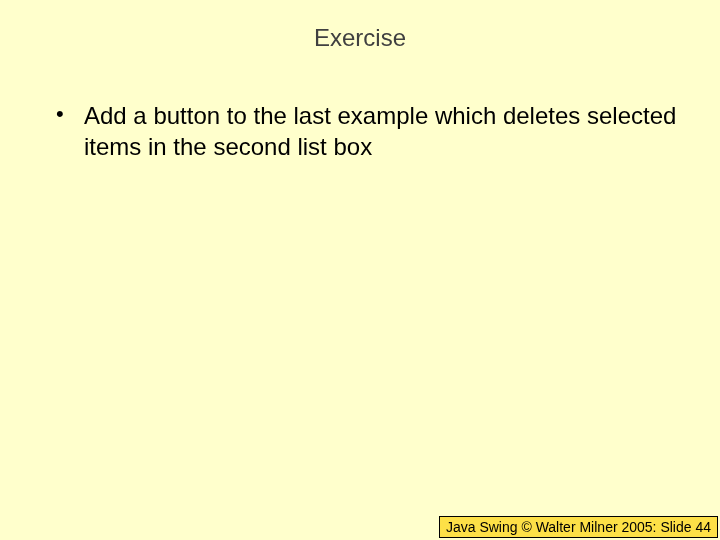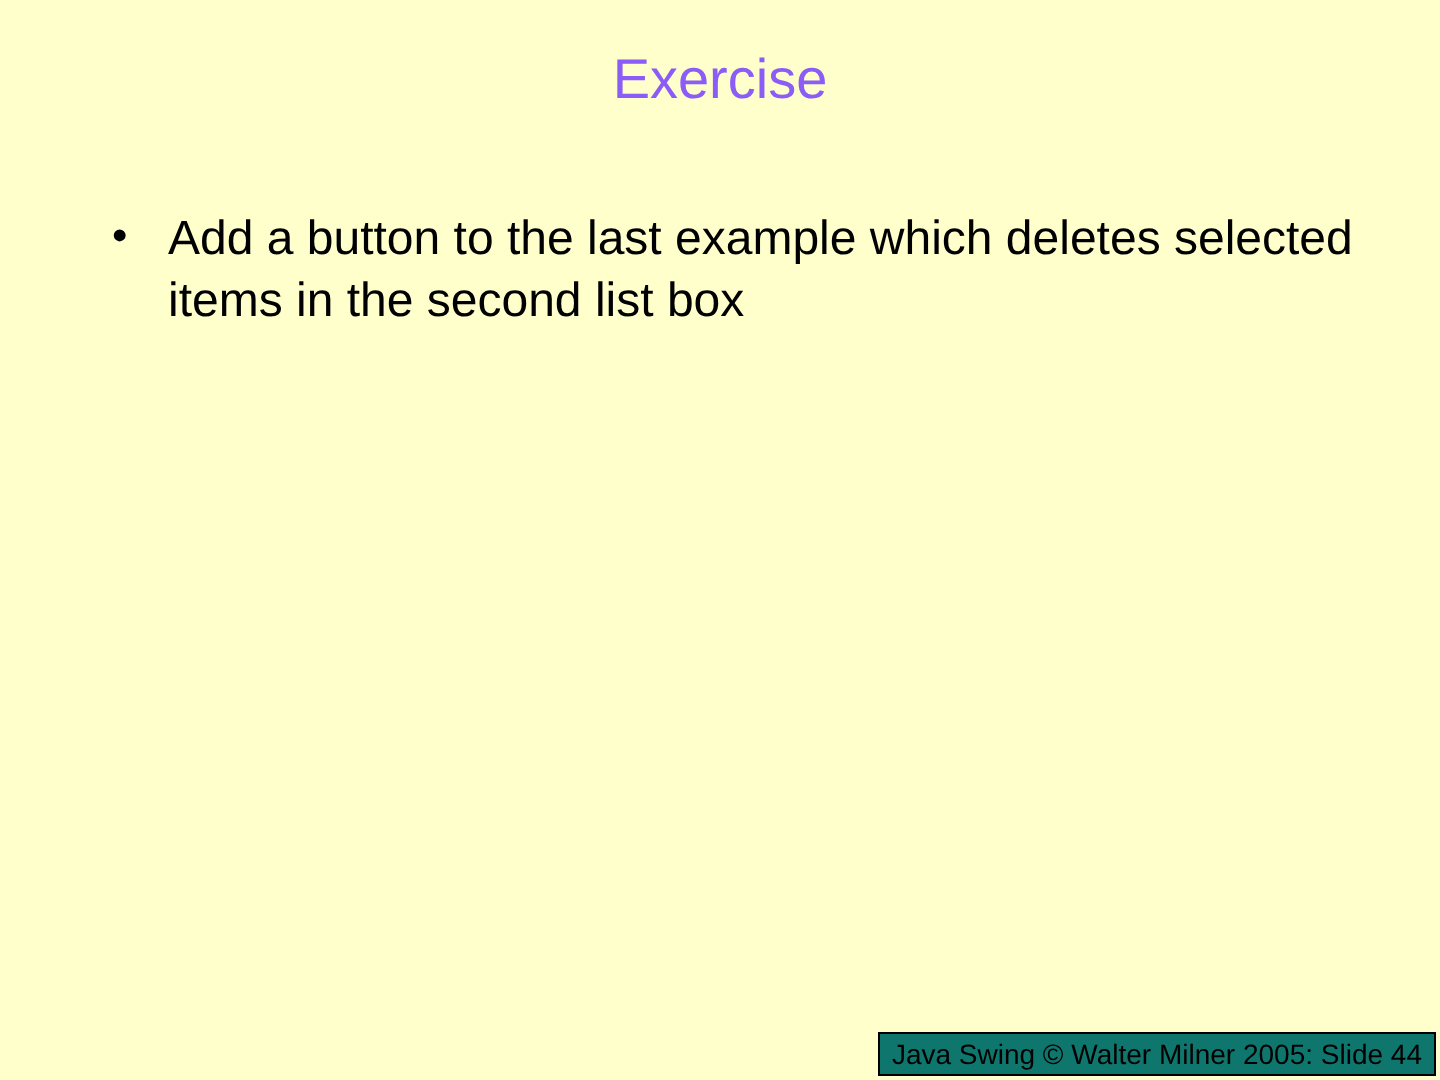--- a/index.html
+++ b/index.html
@@ -10,22 +10,22 @@
     body {
       width: 720px;
       height: 540px;
       background: #ffffcc;
       font-family: Arial, sans-serif;
       position: relative;
       overflow: hidden;
     }
     .slide-title {
       text-align: center;
-      font-size: 28px;
-      color: #8b5cf6;
+      font-size: 24px;
+      color: #404040;
       padding-top: 24px;
       font-weight: normal;
     }
     .content {
       padding: 48px 38px 0 52px;
     }
     .bullet-list {
       list-style: none;
     }
     .bullet-item {
@@ -42,21 +42,21 @@
       top: 0;
       font-size: 22px;
     }
     .footer-box {
       position: absolute;
       bottom: 2px;
       right: 2px;
       border: 1px solid #000;
       padding: 2px 6px;
       font-size: 14px;
-      background: #0f766e;
+      background: #fde047;
     }
     .footer-text {
       display: inline;
     }
   </style>
 </head>
 <body>
 
 <h1 class="slide-title">Exercise</h1>
 

